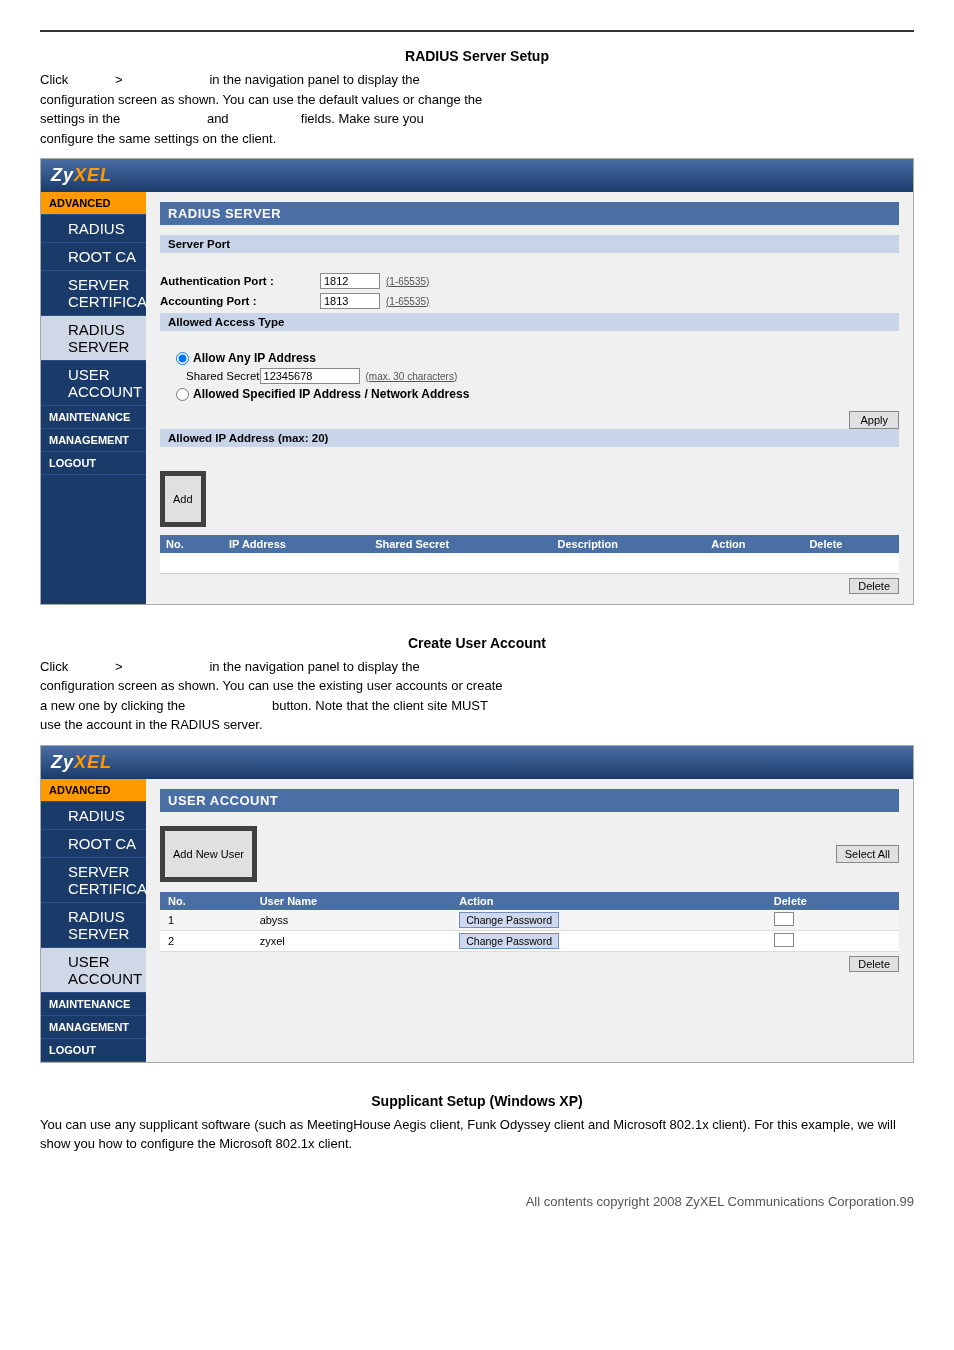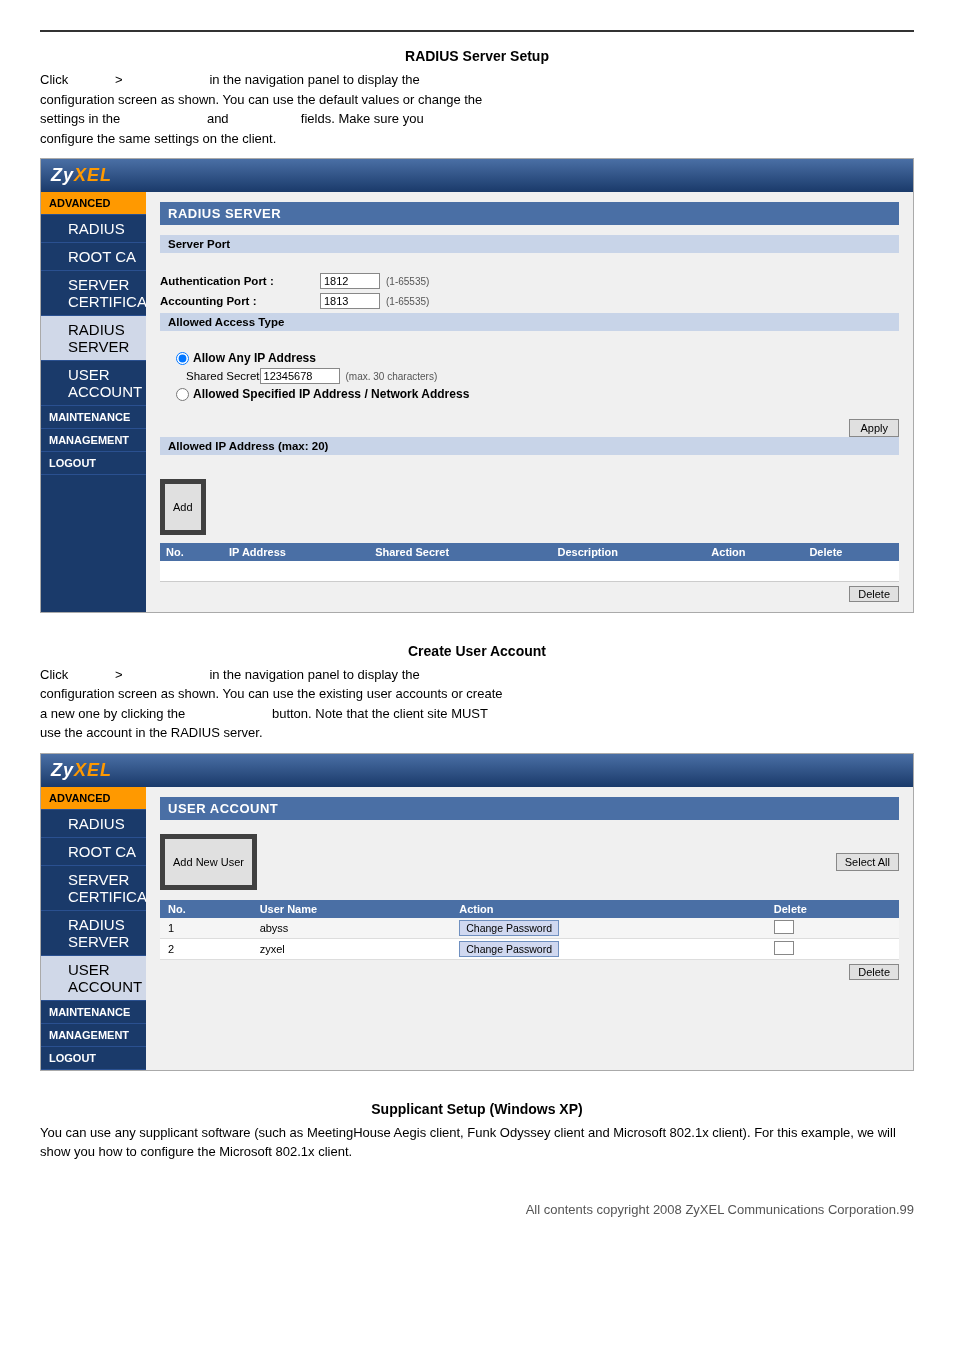--- a/index.html
+++ b/index.html
@@ -139,24 +139,25 @@
       padding: 1px 3px;
       font-size: 11px;
       width: 60px;
       background: #fff;
     }
 
     .form-hint {
       font-size: 10px;
       color: #555;
       margin-left: 6px;
+      text-decoration: underline;
     }
 
     .radio-group {
-      margin: 14px 0;
+      margin: 6px 0;
       font-size: 12px;
     }
 
     .radio-group label {
       font-weight: bold;
       font-size: 12px;
     }
 
     .radio-row {
       display: flex;
@@ -365,21 +366,21 @@
 
       <div class="subsection-bar">Allowed Access Type</div>
 
       <div class="radio-group">
         <div class="radio-row">
           <input type="radio" name="access" checked="" style="">
           <label>Allow Any IP Address</label>
         </div>
         <div class="shared-secret-row">
           <span>Shared Secret</span>
-          <input class="form-input" type="text" style="width: 80px;" value="12345678">
+          <input class="form-input" type="text" style="width: 100px;" value="12345678">
           <span class="form-hint">(max. 30 characters)</span>
         </div>
         <div class="radio-row">
           <input type="radio" name="access" style="">
           <label>Allowed Specified IP Address / Network Address</label>
         </div>
       </div>
 
       <div style="text-align:right; margin-bottom:6px;">
         <button class="apply-btn">Apply</button>

